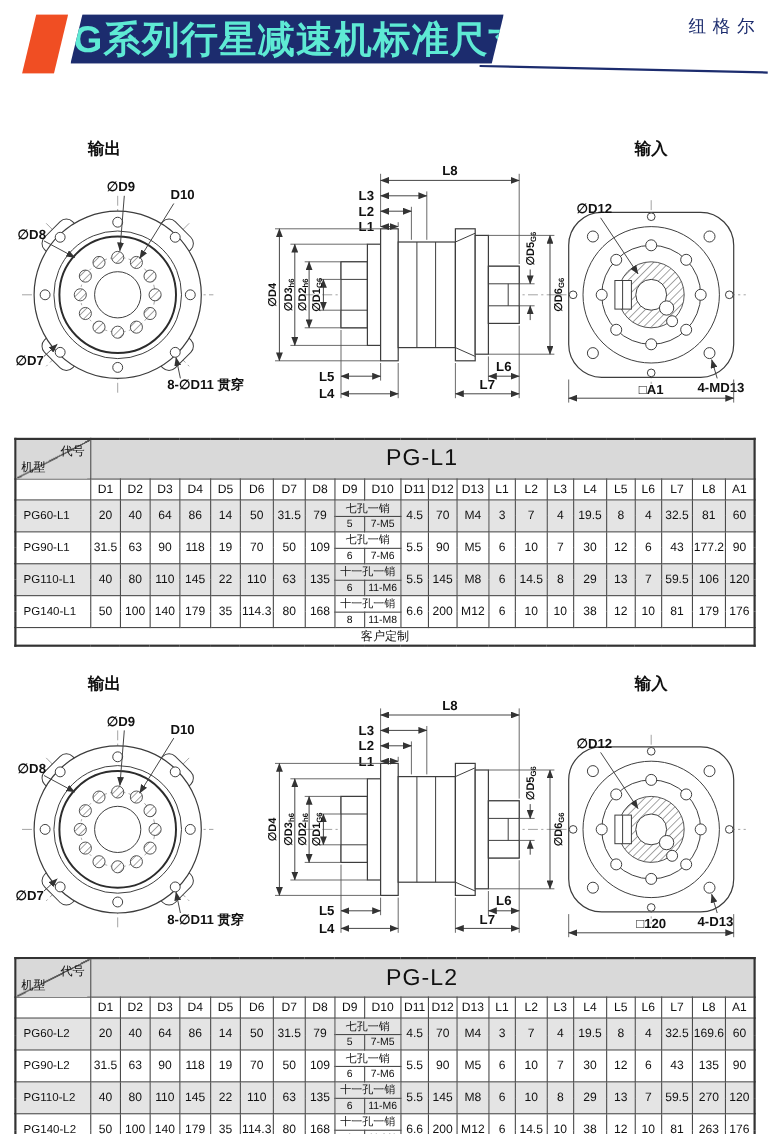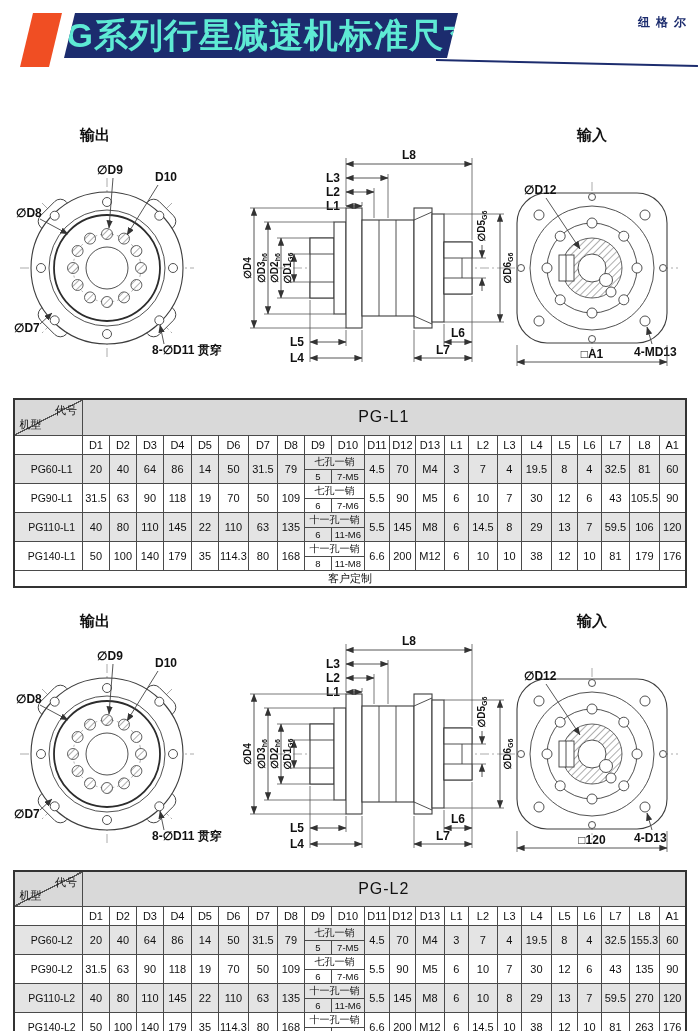--- a/index.html
+++ b/index.html
@@ -11,21 +11,21 @@
   .hdr-orange{position:absolute;left:20px;top:13px;width:42px;height:54px;background:#f04e23;
               clip-path:polygon(13px 0,100% 0,calc(100% - 13px) 100%,0 100%)}
   .hdr-navy{position:absolute;left:64px;top:13px;width:394px;height:45px;background:#1c2c6e;
             clip-path:polygon(11px 0,100% 0,calc(100% - 11px) 100%,0 100%);
             display:flex;align-items:center;justify-content:center}
   .hdr-title{color:#5eead4;font-size:34px;font-weight:bold;letter-spacing:1px;white-space:nowrap}
   .hdr-line{position:absolute;left:436px;top:59px;width:262px;height:2px;background:#1c2c6e;
             transform:rotate(1.3deg);transform-origin:left center}
   .logo{position:absolute;right:8px;top:16px;text-align:center;color:#1c2c6e;line-height:1.1}
   .logo-en{font-size:20px;font-weight:bold;letter-spacing:5px}
-  .logo-cn{font-size:12px;font-weight:bold;letter-spacing:6px}
+  .logo-cn{font-size:16px;font-weight:normal;letter-spacing:6px}
 
   
   svg{display:block}
   .svg1{margin-top:28px}
   .svg2{margin-top:6px}
   .thin{stroke:#555;stroke-width:.8;fill:none}
   .dim{stroke:#444;stroke-width:.9;fill:none}
   .shape{stroke:#3d3d3d;stroke-width:1.1;fill:#fff}
   .shape2{stroke:#3d3d3d;stroke-width:.9;fill:#fff}
   .dashdot{stroke:#888;stroke-width:.7;fill:none;stroke-dasharray:9 3 2 3}
@@ -36,26 +36,26 @@
   .vtitle{font-size:15px;font-weight:bold}
 
   
   .tblwrap1{margin-top:30px}
   .tblwrap2{margin-top:4px}
   table{border-collapse:collapse;table-layout:fixed;width:672px;margin:16px auto;font-size:11px}
   td{border:1px solid #4a4a4a;text-align:center;padding:0;overflow:hidden;white-space:nowrap;background:#fff}
   table{border:2px solid #333}
   tr.hrow1{height:36px}
   tr.hrow1 td{background:#d9d9d9}
-  .title-cell{font-size:16px;letter-spacing:1px}
+  .title-cell{font-size:21px;letter-spacing:1px}
   tr.hrow2{height:19px}
   tr.main{height:15px}
   tr.subr{height:14px}
   td.alt{background:#e4e4e4}
-  td.model{text-align:center;padding-left:6px;font-size:10.5px}
+  td.model{text-align:left;padding-left:6px;font-size:10.5px}
   td.holes{font-size:10px}
   td.subc{font-size:9.5px}
   tr.frow{height:16px}
   .corner{position:relative;
      background:linear-gradient(to bottom right,#d9d9d9 calc(50% - .7px),#555 calc(50% - .7px),#555 calc(50% + .7px),#d9d9d9 calc(50% + .7px)) !important}
   .corner .ct{position:absolute;top:3px;right:5px;font-size:11px}
   .corner .cb{position:absolute;bottom:3px;left:4px;font-size:11px}
 </style>
 </head>
 <body>
@@ -384,21 +384,21 @@
           <td rowspan="2">5.5</td>
           <td rowspan="2">90</td>
           <td rowspan="2">M5</td>
           <td rowspan="2">6</td>
           <td rowspan="2">10</td>
           <td rowspan="2">7</td>
           <td rowspan="2">30</td>
           <td rowspan="2">12</td>
           <td rowspan="2">6</td>
           <td rowspan="2">43</td>
-          <td rowspan="2">105.5</td>
+          <td rowspan="2">177.2</td>
           <td rowspan="2">90</td>
         </tr>
         <tr class="subr">
           <td class="subc">6</td>
           <td class="subc">7-M6</td>
         </tr>
         <tr class="main">
           <td class="model alt" rowspan="2">PG110-L1</td>
           <td class="alt" rowspan="2">40</td>
           <td class="alt" rowspan="2">80</td>
@@ -750,21 +750,21 @@
           <td class="alt" rowspan="2">4.5</td>
           <td class="alt" rowspan="2">70</td>
           <td class="alt" rowspan="2">M4</td>
           <td class="alt" rowspan="2">3</td>
           <td class="alt" rowspan="2">7</td>
           <td class="alt" rowspan="2">4</td>
           <td class="alt" rowspan="2">19.5</td>
           <td class="alt" rowspan="2">8</td>
           <td class="alt" rowspan="2">4</td>
           <td class="alt" rowspan="2">32.5</td>
-          <td class="alt" rowspan="2">155.3</td>
+          <td class="alt" rowspan="2">169.6</td>
           <td class="alt" rowspan="2">60</td>
         </tr>
         <tr class="subr">
           <td class="subc alt">5</td>
           <td class="subc alt">7-M5</td>
         </tr>
         <tr class="main">
           <td class="model" rowspan="2">PG90-L2</td>
           <td rowspan="2">31.5</td>
           <td rowspan="2">63</td>

